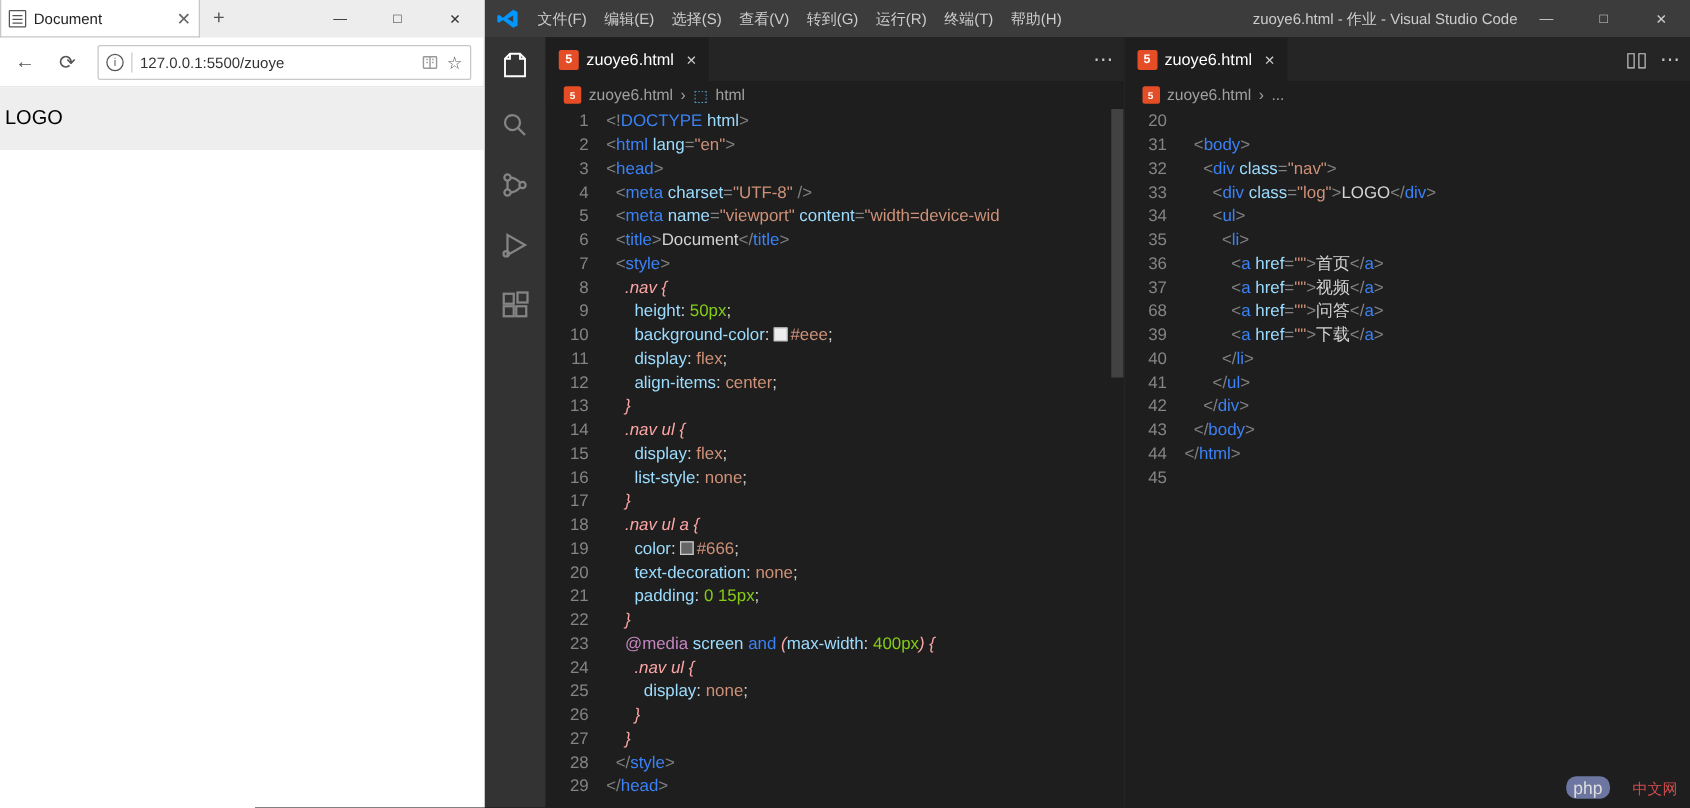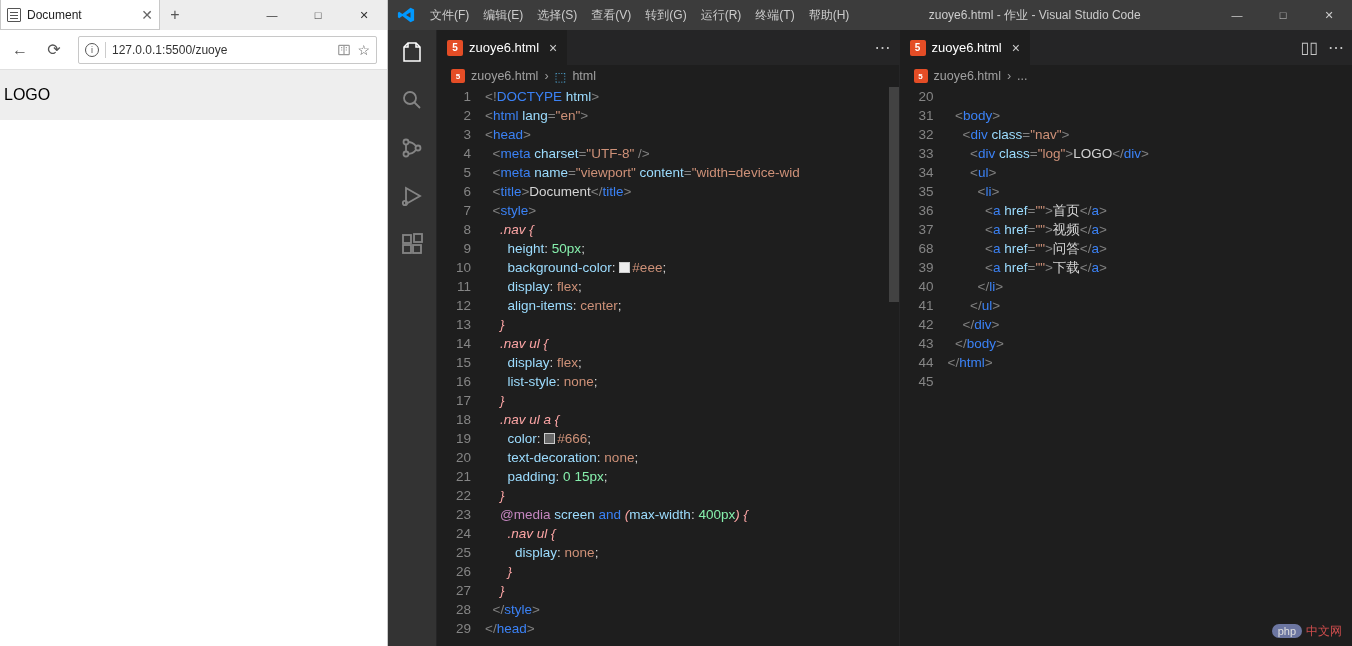--- a/index.html
+++ b/index.html
@@ -23,21 +23,21 @@
 .b-addr .star-ico { color: #555; font-size: 14px; }
 .b-content { flex: 1; background: #fff; }
 .b-content .nav { height: 50px; background: #eee; display: flex; align-items: center; font-family: "Times New Roman", serif; font-size: 16px; color: #000; padding: 0 4px; }
 
 
 .vscode { flex: 1; display: flex; flex-direction: column; background: #252526; }
 .vsc-title { height: 30px; background: #3c3c3c; display: flex; align-items: center; color: #ccc; font-size: 12px; }
 .vsc-title .logo { width: 36px; display: flex; align-items: center; justify-content: center; }
 .vsc-menu { display: flex; gap: 2px; }
 .vsc-menu div { padding: 0 6px; line-height: 30px; cursor: default; }
-.vsc-title .title-text { flex: 1; text-align: center; color: #ccc; }
+.vsc-title .title-text { flex: 1; text-align: right; color: #ccc; }
 .vsc-winctrl { display: flex; }
 .vsc-winctrl div { width: 46px; display: flex; align-items: center; justify-content: center; font-size: 11px; }
 
 .vsc-body { flex: 1; display: flex; min-height: 0; }
 .activitybar { width: 48px; background: #333333; display: flex; flex-direction: column; align-items: center; padding-top: 8px; gap: 20px; }
 .activitybar .act-ico { width: 28px; height: 28px; color: #858585; display: flex; align-items: center; justify-content: center; }
 .activitybar .act-ico.active { color: #fff; }
 .activitybar .act-ico svg { width: 24px; height: 24px; }
 
 .editors { flex: 1; display: flex; min-width: 0; }
@@ -60,28 +60,28 @@
 .gutter div { height: 19px; }
 .code { flex: 1; white-space: pre; color: #d4d4d4; min-width: 0; overflow: hidden; position: relative; }
 .code div { height: 19px; }
 
 
 .p { color: #808080; }   
 .t { color: #3b82f6; }   
 .a { color: #9cdcfe; }   
 .s { color: #ce9178; }   
 .k { color: #c586c0; }   
-.n { color: #86efac; }   
+.n { color: #84cc16; }   
 .y { color: #fca5a5; font-style: italic; }   
 .w { color: #d4d4d4; }
 .swatch { display: inline-block; width: 11px; height: 11px; border: 1px solid #ccc; vertical-align: -1px; margin-right: 2px; }
 
 
 .watermark { position: absolute; bottom: 6px; right: 10px; color: #999; font-size: 12px; font-family: Arial,sans-serif; opacity: .85; }
-.watermark .php { background: #7a86b8; color: #fff; border-radius: 8px; padding: 1px 6px; font-size: 11px; margin-right: 4px; }
+.watermark .php { background: #7a86b8; color: #fff; border-radius: 8px; padding: 1px 6px; font-size: 14px; margin-right: 18px; }
 .watermark .cn { color: #e55; }
 
 
 .eg1 .code::after { content: ""; position: absolute; right: 0; top: 0; width: 10px; height: 215px; background: #424242; }
 </style>
 </head>
 <body>
 
 <div class="browser">
   <div class="browser-tabbar">

